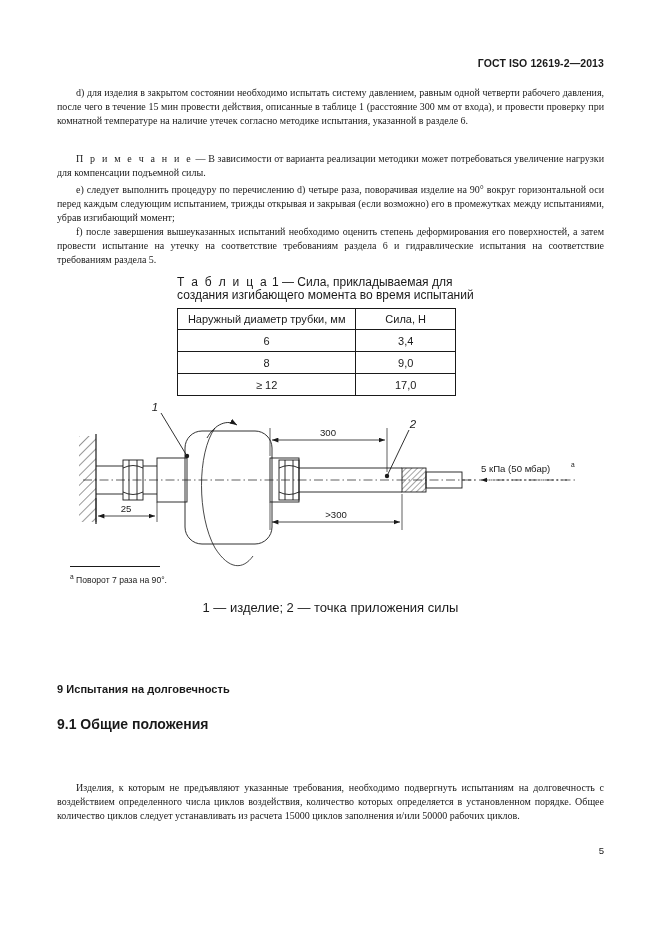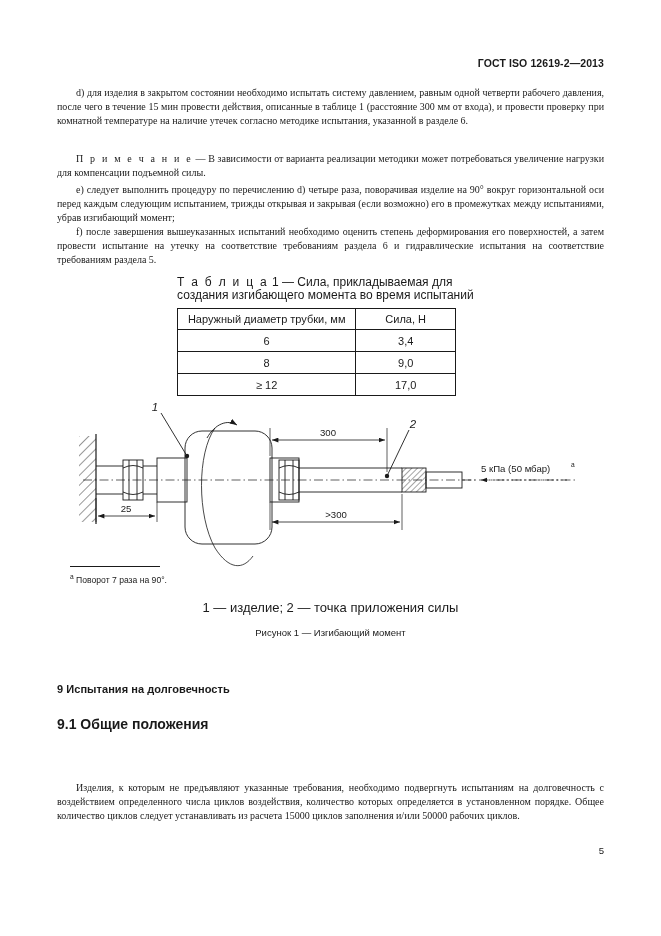--- a/index.html
+++ b/index.html
@@ -297,21 +297,20 @@
     </svg>
   </div>
 
   <div class="footnote-rule"></div>
   <div class="footnote">
     <sup>a</sup>
     <span>Поворот 7 раза на 90°.</span>
   </div>
 
   <div class="fig-legend">1 —  изделие; 2 — точка приложения силы</div>
-  <div class="fig-caption">Рисунок 1 — Изгибающий момент</div>
 
   <h2 class="clause" style="top:683px;">9  Испытания на долговечность</h2>
 
   <h3 class="subclause" style="top:716px;">9.1  Общие положения</h3>
 
 
   <div class="body-block" style="top:781px;">
     <p class="para">Изделия, к которым не предъявляют указанные требования, необходимо подвергнуть испытаниям на долговечность с воздействием определенного числа циклов воздействия, количество которых определяется в установленном порядке. Общее количество циклов следует устанавливать из расчета 15000 циклов заполнения и/или 50000 рабочих циклов.</p>
   </div>
 

